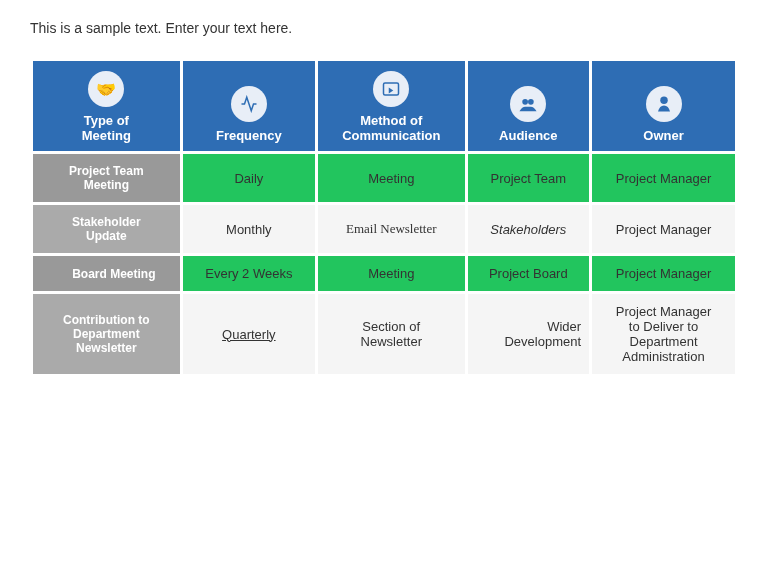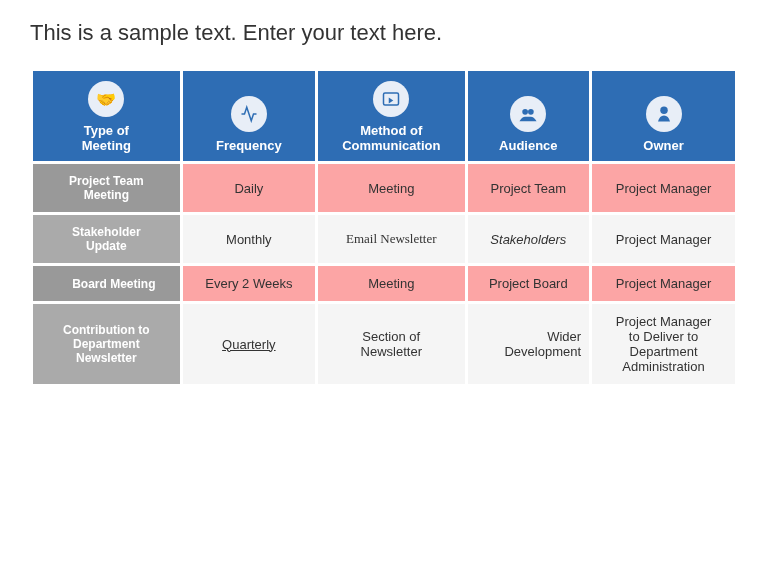--- a/index.html
+++ b/index.html
@@ -6,21 +6,21 @@
     body {
       font-family: Arial, sans-serif;
       background: #fff;
       width: 768px;
       height: 576px;
       overflow: hidden;
       padding: 20px 30px;
     }
 
     .sample-text {
-      font-size: 22px;
+      font-size: 14px;
       color: #333;
       margin-bottom: 22px;
       font-weight: normal;
     }
 
     .table-wrapper {
       width: 100%;
     }
 
     table {
@@ -54,21 +54,21 @@
       font-size: 16px;
     }
 
     
     tbody tr td {
       text-align: center;
       font-size: 13px;
       color: #333;
       padding: 10px 8px;
       vertical-align: middle;
-      background: #fca5a5;
+      background: #22c55e;
     }
 
     tbody tr:nth-child(even) td {
       background: #f5f5f5;
     }
 
     tbody tr td:first-child {
       background: #aaaaaa;
       color: #fff;
       font-weight: bold;

